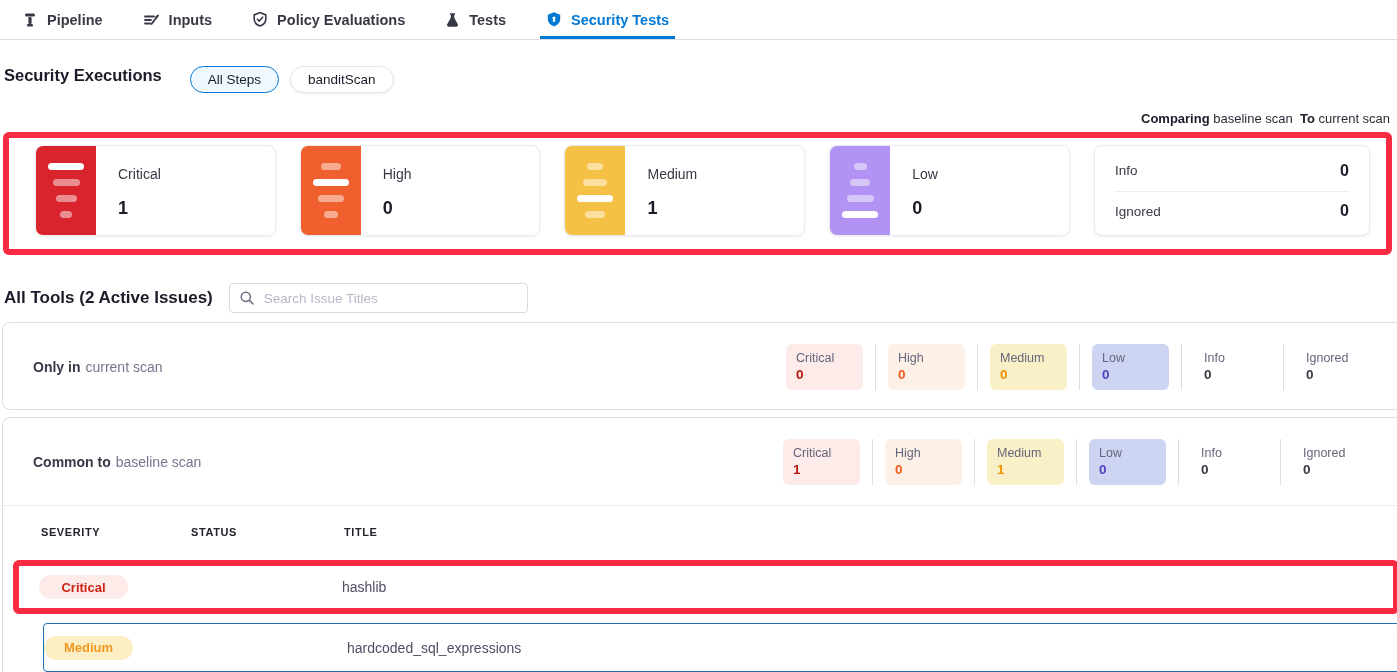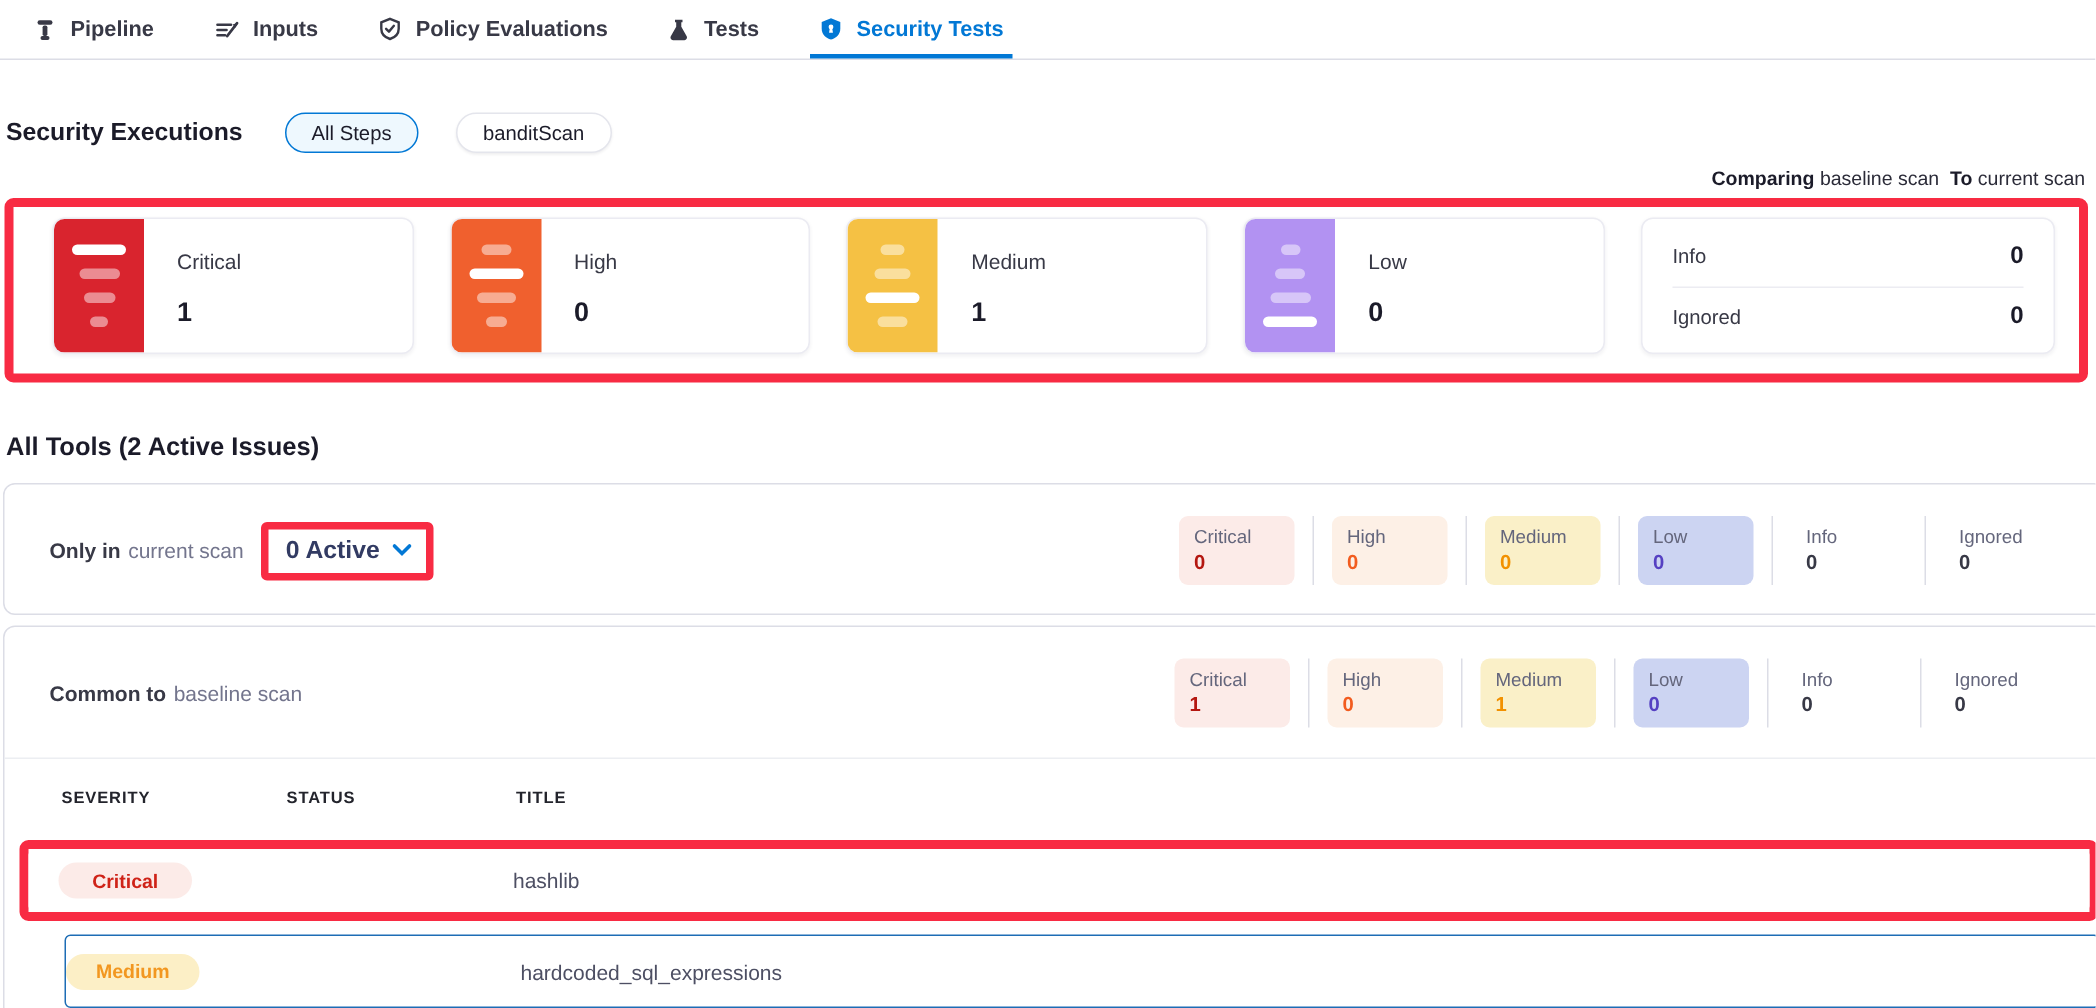--- a/index.html
+++ b/index.html
@@ -14,23 +14,23 @@
   .topnav { height:40px; display:flex; align-items:stretch; gap:40px;
     padding-left:22px; border-bottom:1px solid #dcdde6; background:#fff; }
   .tab { display:flex; align-items:center; gap:9px; font-size:14.5px; font-weight:600;
     color:#383946; cursor:pointer; position:relative; }
   .tab svg { display:block; }
   .tab.active { color:#0278d5; font-weight:700; }
   .tab.active::after { content:""; position:absolute; left:-6px; right:-6px; bottom:0;
     height:3px; background:#0278d5; }
 
   
-  .exec-header { display:flex; align-items:center; padding:26px 0 0 4px; height:70px; }
+  .exec-header { display:flex; padding:26px 0 0 4px; height:70px; }
   .exec-title { font-size:16.5px; font-weight:700; color:#1b1b29; }
-  .pills { display:flex; gap:25px; margin-left:28px; }
+  .pills { display:flex; gap:11px; margin-left:28px; }
   .pill { height:27px; padding:0 17px; border-radius:14px; display:flex; align-items:center;
     font-size:13.5px; color:#1b1b29; cursor:pointer; }
   .pill.sel { background:#eef8fe; border:1px solid #0278d5; }
   .pill.unsel { background:#fff; border:1px solid #e4e5ec; box-shadow:0 1px 2px rgba(20,20,40,.08); }
   .comparing { position:absolute; top:71px; left:1141px; width:256px; overflow:hidden;
     white-space:nowrap; font-size:13px; color:#1b1b29;margin-top:40px; }
   .comparing b { font-weight:700; }
   .comparing span { color:#2b2b38; }
 
   
@@ -239,34 +239,35 @@
     </div>
     <div class="info-row">
       <span>Ignored</span>
       <span class="info-count">0</span>
     </div>
   </div>
 </div>
 
 <div class="tools-bar">
   <div class="tools-title">All Tools (2 Active Issues)</div>
+  <div class="search-wrap">
+    <span class="search-icon">
+      <svg width="16" height="16" viewBox="0 0 16 16" fill="none" stroke="#6b6d85" stroke-width="1.5">
+          <circle cx="6.8" cy="6.8" r="4.6"></circle>
+          <path d="M10.4 10.4L14 14" stroke-linecap="round"></path>
+        </svg>
+    </span>
+    <input class="search-input" value="" placeholder="Search Issue Titles" style="">
+  </div>
 </div>
 
 <div class="group-card group-1">
   <div class="group-head">
     <span class="g-prefix">Only in</span>
     <span class="g-scope">current scan</span>
-    <span class="toggle-annotation">
-      <span class="toggle-label">0 Active</span>
-      <span>
-        <svg width="14" height="9" viewBox="0 0 14 9" fill="none" stroke="#0278d5" stroke-width="2.4" stroke-linecap="round">
-            <path d="M2 2l5 5 5-5"></path>
-          </svg>
-      </span>
-    </span>
     <div class="chips">
       <div class="chip critical">
         <div class="c-label">Critical</div>
         <div class="c-count">0</div>
       </div>
       <div class="chip-div"></div>
       <div class="chip high">
         <div class="c-label">High</div>
         <div class="c-count">0</div>
       </div>

